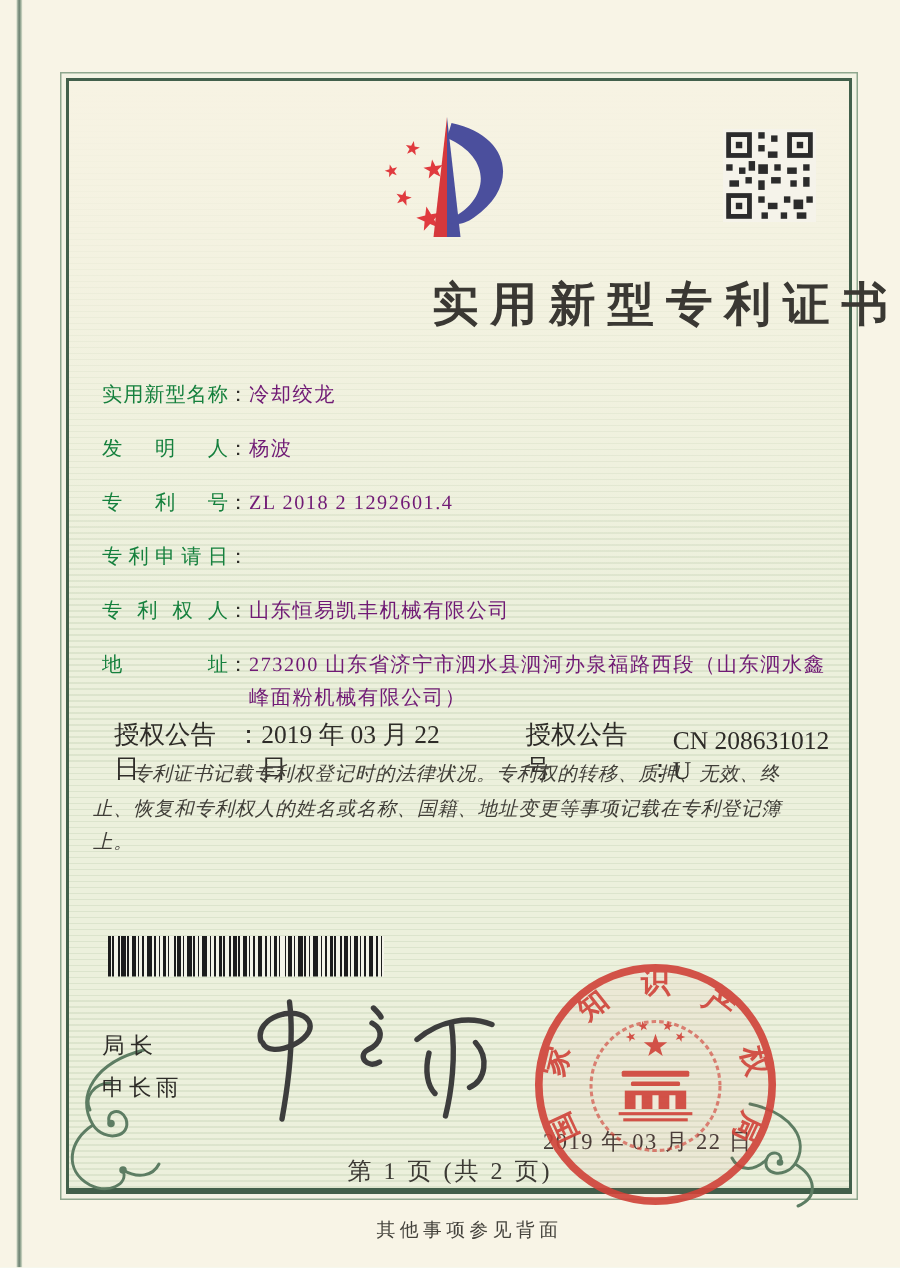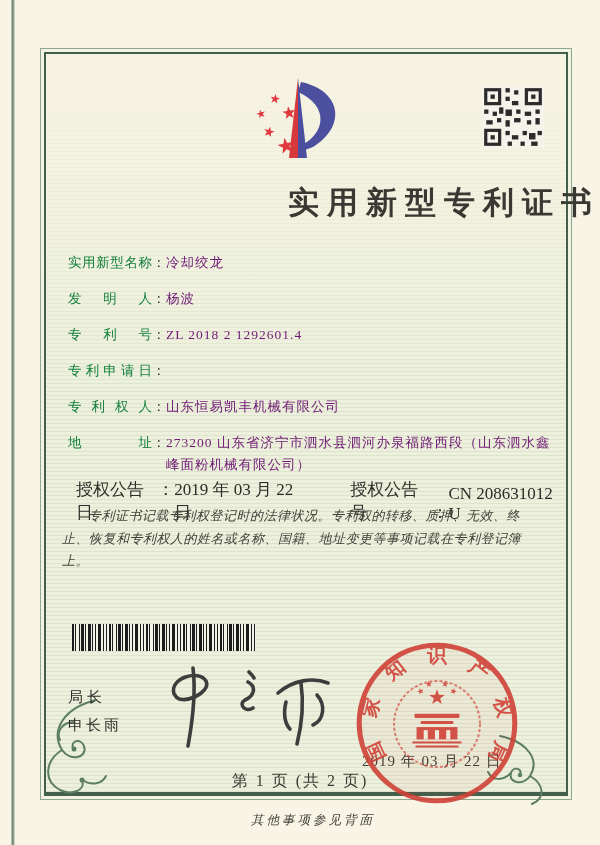--- a/index.html
+++ b/index.html
@@ -70,21 +70,21 @@
   .seal-date {
     position:absolute; left:362px; top:752px; font-size:15px; letter-spacing:1px;
     color:#433c38; z-index:0;
   }
   .footer-page {
     position:absolute; left:0; top:771px; width:600px; text-align:center;
     font-size:16px; letter-spacing:2px; color:#3c3a34;
   }
   .back-note {
     position:absolute; left:0; top:812px; width:600px; text-align:center;
-    font-size:12.5px; letter-spacing:3px; font-style:italic; color:#44423c;padding-left:26px;
+    font-size:12.5px; letter-spacing:3px; color:#44423c;padding-left:26px;
   }
   .flourish { position:absolute; pointer-events:none; }
   .flourish.bl { left:22px; top:694px; width:88px; height:104px; }
   .flourish.br { left:486px; top:732px; width:84px; height:76px; transform:scaleX(-1); }
 </style>
 </head>
 <body>
 
 <div class="page">
 

